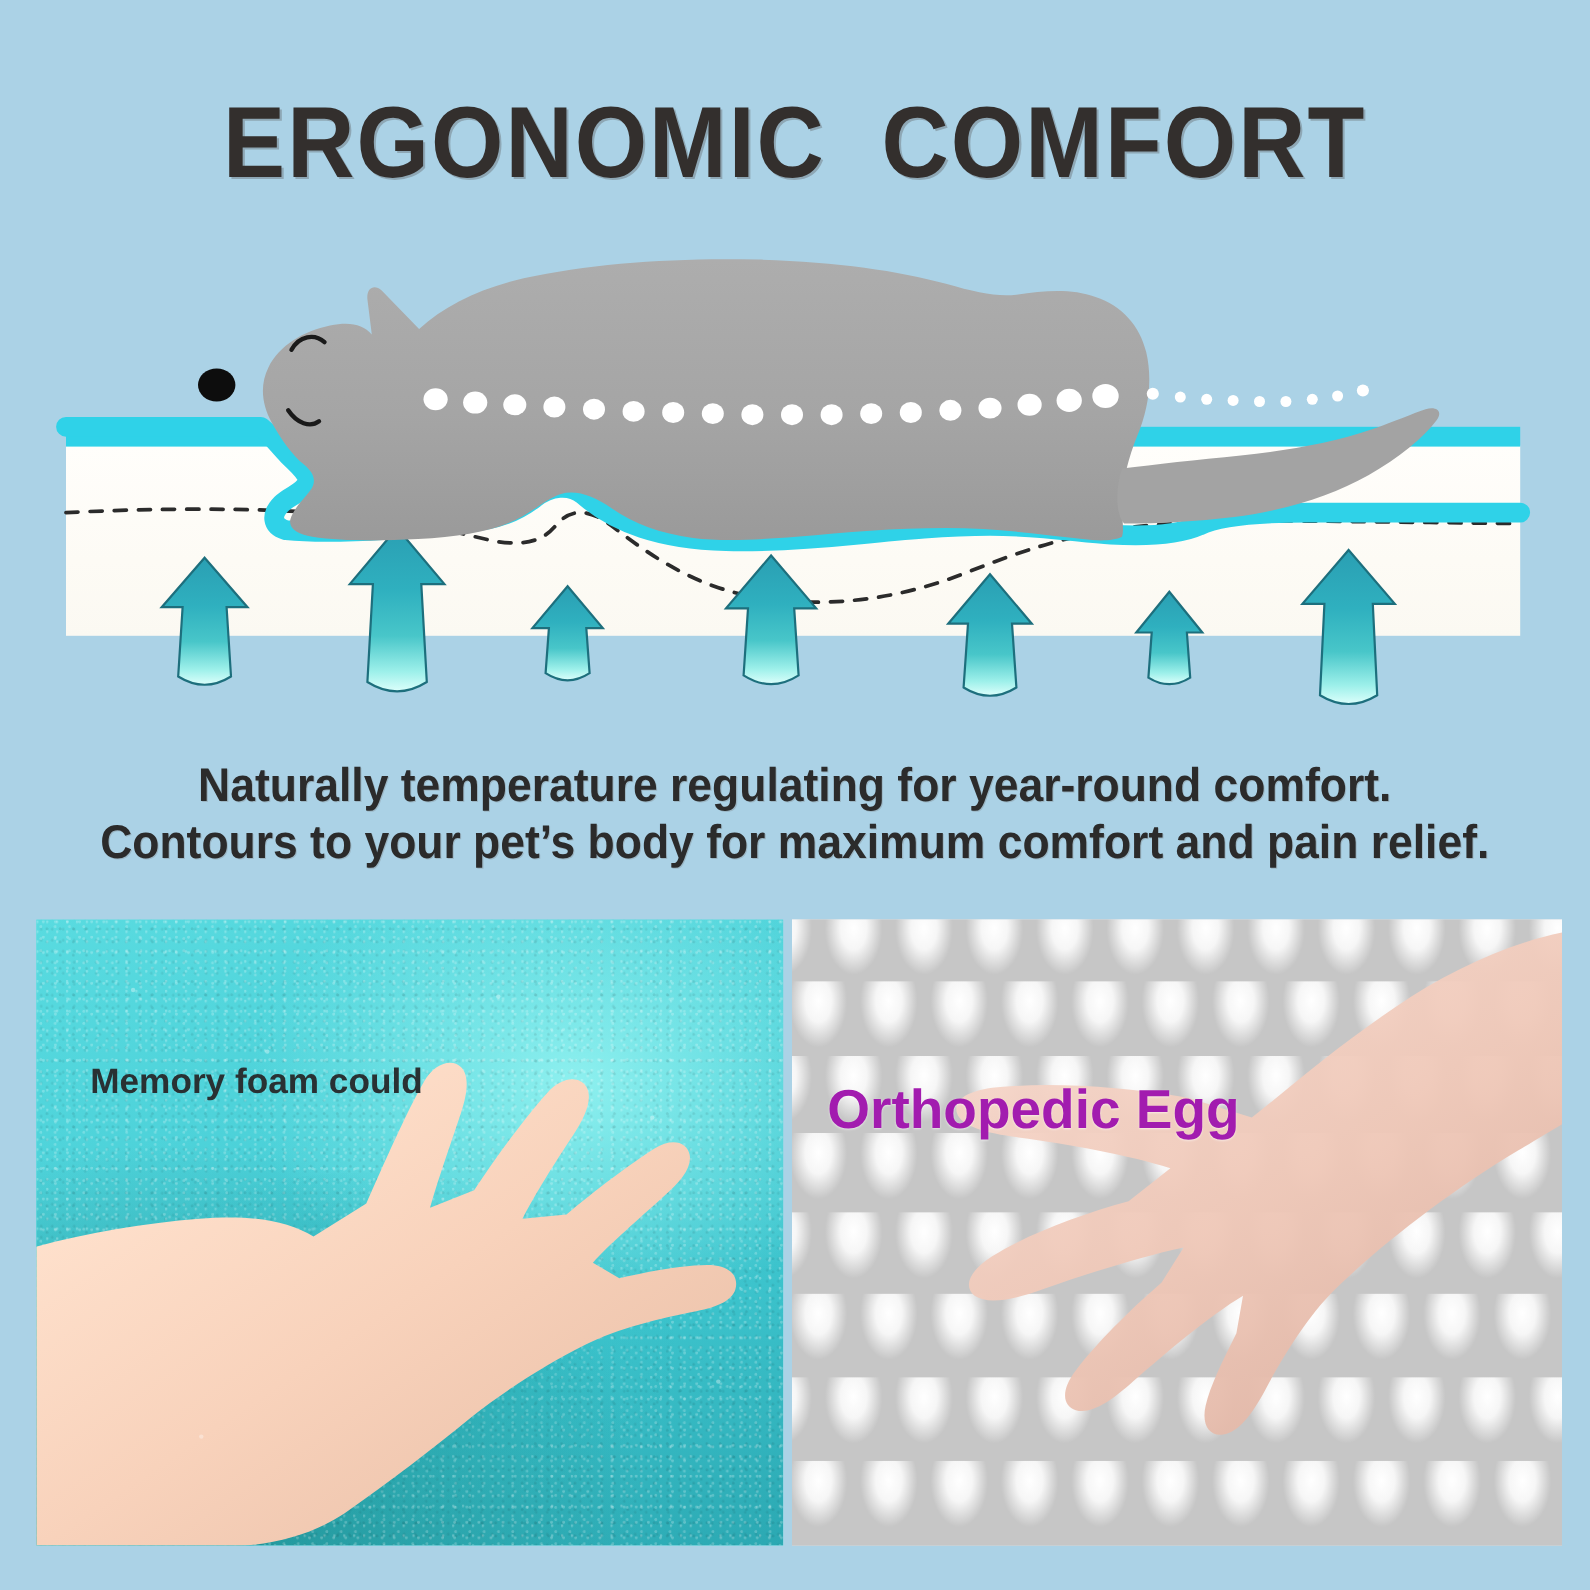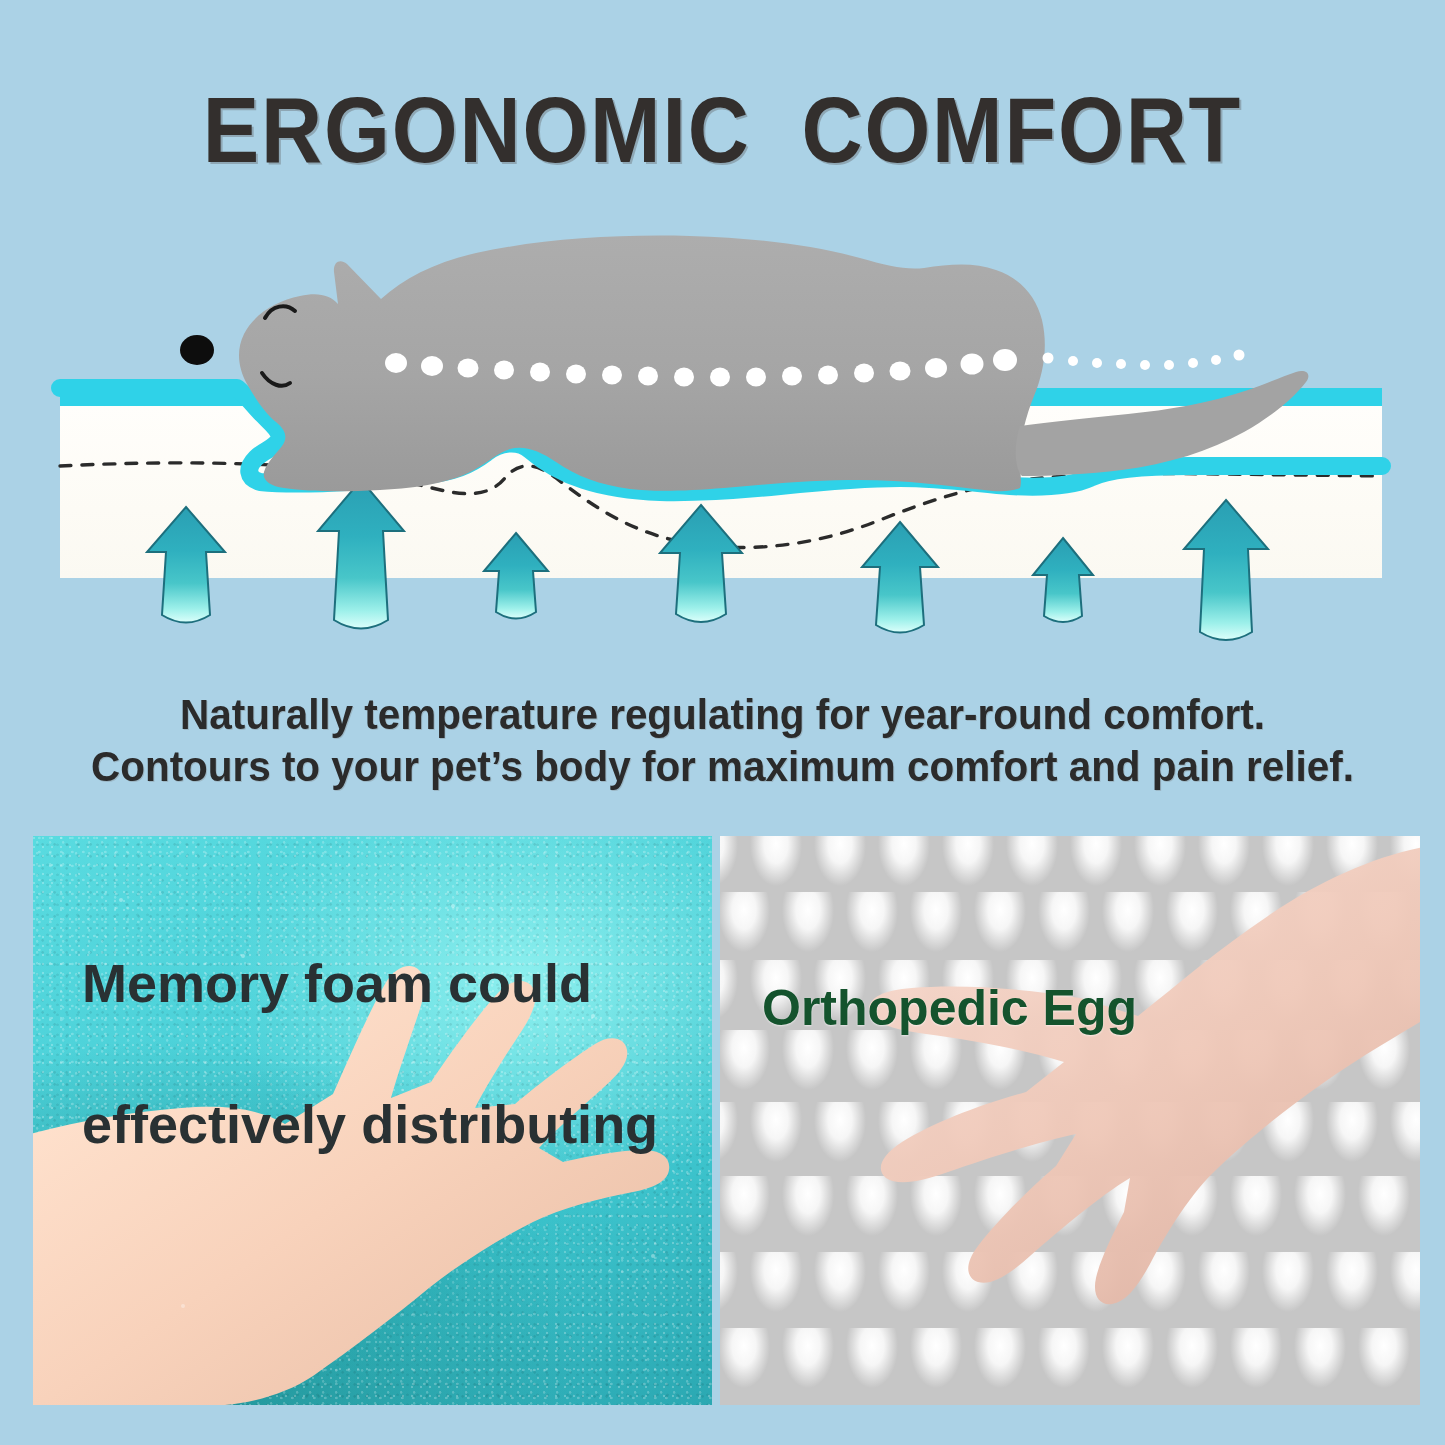--- a/index.html
+++ b/index.html
@@ -86,22 +86,22 @@
     filter:blur(0.4px);
   }
 
   .panel-text{
     position:absolute;
     font-family:"Liberation Sans",sans-serif;
     font-weight:700;
     color:#2e3436;
     white-space:pre;
   }
-  .panel-text-left{left:49px;top:30px;font-size:54px;line-height:47px;color:#293133;}
-  .panel-text-right{left:42px;top:22px;font-size:50px;line-height:60px;color:#14532d;}
+  .panel-text-left{left:49px;top:30px;font-size:32px;line-height:47px;color:#293133;}
+  .panel-text-right{left:32px;top:22px;font-size:50px;line-height:60px;color:#a21caf;}
   .panel-right .panel-text-right{text-shadow:0 1px 2px rgba(255,255,255,.6);}
 </style>
 </head>
 <body>
 
 <div id="stage">
 
   <div class="title">ERGONOMIC  COMFORT</div>
 
   <div class="illo">
@@ -289,21 +289,20 @@
         <circle cx="88" cy="64" r="2" fill="#ffffff"></circle>
           <circle cx="210" cy="120" r="2" fill="#ffffff"></circle>
         <circle cx="420" cy="70" r="2" fill="#ffffff"></circle>
           <circle cx="560" cy="180" r="2" fill="#ffffff"></circle>
         <circle cx="620" cy="420" r="2" fill="#ffffff"></circle>
           <circle cx="150" cy="470" r="2" fill="#ffffff"></circle>
       </g>
     </svg>
     <div class="panel-text panel-text-left">
       <div>Memory foam could</div>
-      <div>effectively distributing</div>
     </div>
   </div>
 
   <div class="panel panel-right">
     <div class="foam-egg">
       <div class="egg-rows">
         <div class="egg-row" style="top:-10px;"></div>
         <div class="egg-row" style="top:56px;left:-72px;"></div>
         <div class="egg-row" style="top:124px;"></div>
         <div class="egg-row" style="top:194px;left:-72px;"></div>

